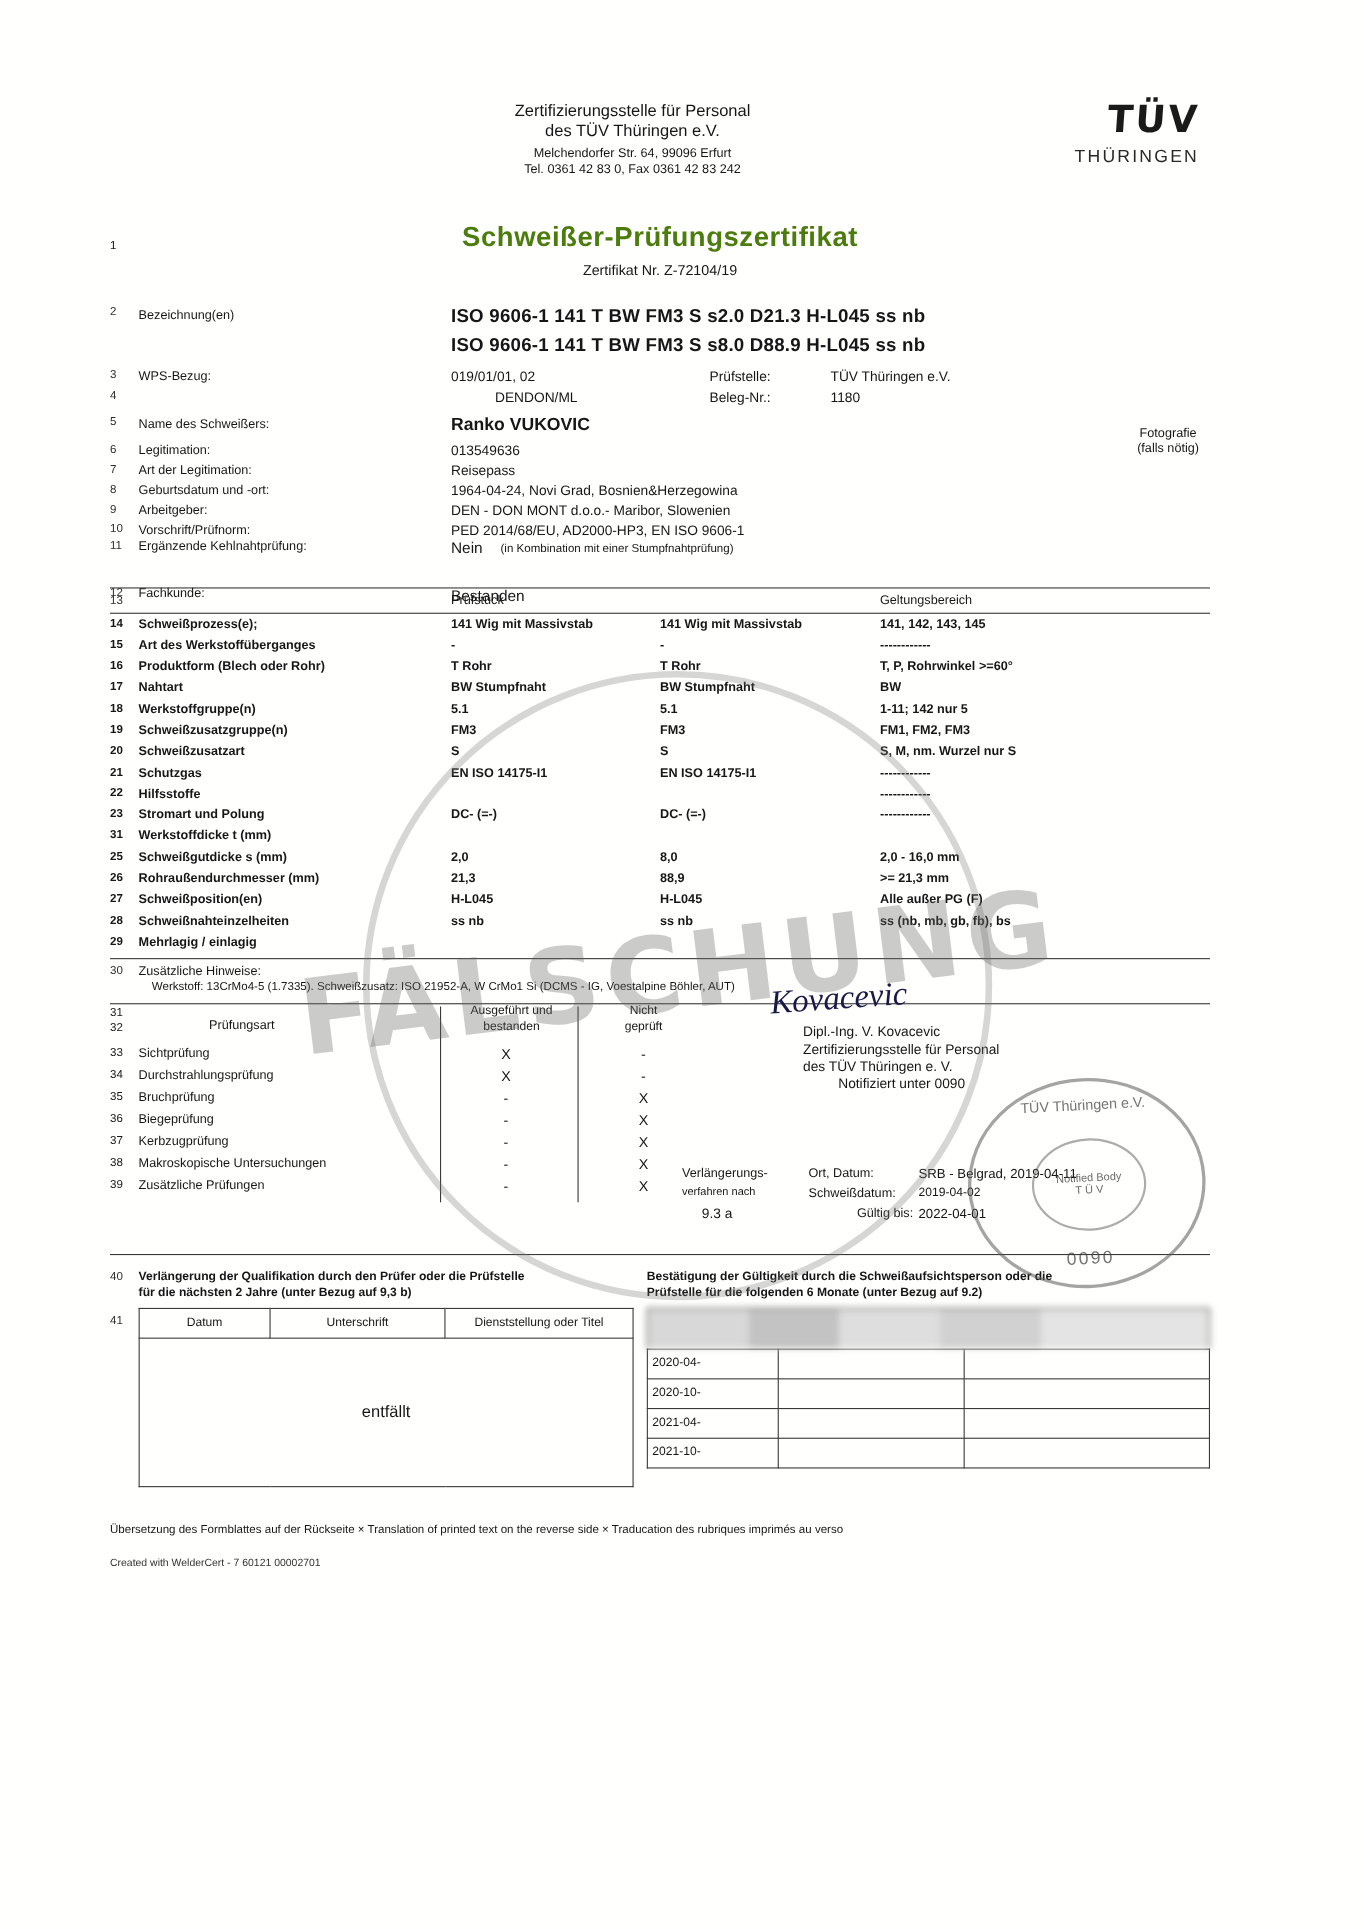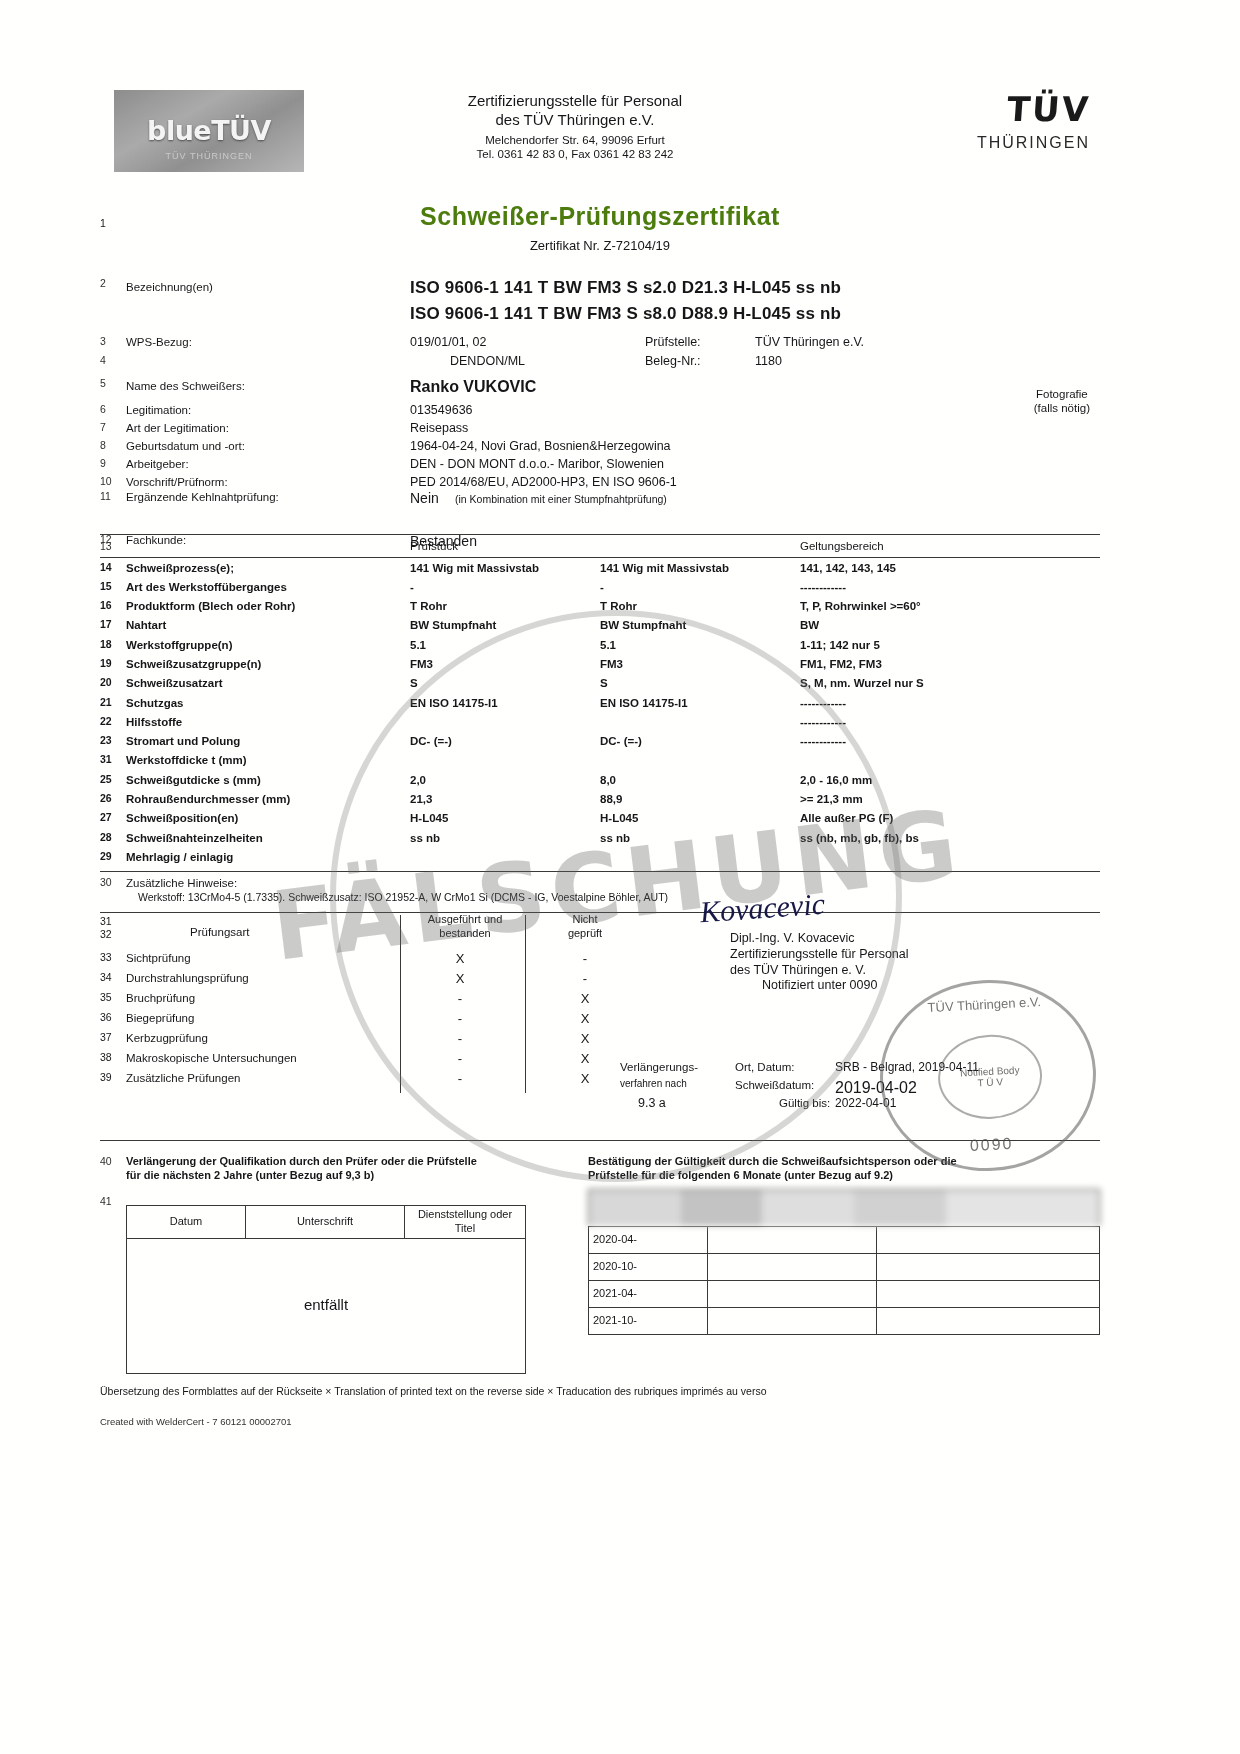--- a/index.html
+++ b/index.html
@@ -248,24 +248,20 @@
 </style>
 </head>
 <body>
 
 <div class="page">
   <div class="sheet"></div>
 
   <div class="doc">
 
     <div class="header">
-      <div class="logo-box">
-        <span class="logo-text">blueTÜV</span>
-        <span class="logo-sub">TÜV THÜRINGEN</span>
-      </div>
       <div class="head-center">
         <div class="l1">Zertifizierungsstelle für Personal</div>
         <div class="l2">des TÜV Thüringen e.V.</div>
         <div class="l3">Melchendorfer Str. 64, 99096 Erfurt</div>
         <div class="l4">Tel. 0361 42 83 0, Fax 0361 42 83 242</div>
       </div>
       <div class="tuv-right">
         <div class="big">TÜV</div>
         <div class="small">THÜRINGEN</div>
       </div>
@@ -559,21 +555,21 @@
 
       <div style="position:absolute;left:520px;top:145px;width:480px;">
         <div style="position:relative;height:18px;">
           <span style="position:absolute;left:0;font-size:11.5px;">Verlängerungs-</span>
           <span style="position:absolute;left:115px;font-size:11.5px;">Ort, Datum:</span>
           <span style="position:absolute;left:215px;font-size:12px;">SRB - Belgrad, 2019-04-11</span>
         </div>
         <div style="position:relative;height:18px;">
           <span style="position:absolute;left:0;font-size:10px;">verfahren nach</span>
           <span style="position:absolute;left:115px;font-size:11.5px;">Schweißdatum:</span>
-          <span style="position:absolute;left:215px;font-size:16px;">2019-04-02</span>
+          <span style="position:absolute;left:215px;font-size:11px;">2019-04-02</span>
         </div>
         <div style="position:relative;height:18px;">
           <span style="position:absolute;left:18px;font-size:12.5px;">9.3 a</span>
           <span style="position:absolute;left:115px;font-size:11.5px;margin-left:44px;">Gültig bis:</span>
           <span style="position:absolute;left:215px;font-size:12px;">2022-04-01</span>
         </div>
       </div>
     </div>
 
     <hr class="rule" style="margin-top:10px;">
@@ -583,21 +579,21 @@
         <span class="num">40</span>
         <span style="position:absolute;left:26px;top:0;font-size:11px;font-weight:bold;">Verlängerung der Qualifikation durch den Prüfer oder die Prüfstelle</span>
         <span style="position:absolute;left:26px;top:14px;font-size:11px;font-weight:bold;">für die nächsten 2 Jahre (unter Bezug auf 9,3 b)</span>
         <span style="position:absolute;left:488px;top:0;font-size:11px;font-weight:bold;">Bestätigung der Gültigkeit durch die Schweißaufsichtsperson oder die</span>
         <span style="position:absolute;left:488px;top:14px;font-size:11px;font-weight:bold;">Prüfstelle für die folgenden 6 Monate (unter Bezug auf 9.2)</span>
       </div>
 
       <div style="position:relative;">
         <span class="num" style="top:6px;">41</span>
 
-        <div style="position:absolute;left:26px;top:16px;width:400px;">
+        <div style="position:absolute;left:26px;top:0;width:450px;">
           <table class="btable">
             <tbody>
                 <tr>
               <th style="width:110px;">Datum</th>
               <th style="width:150px;">Unterschrift</th>
               <th>Dienststellung oder Titel</th>
             </tr>
             <tr>
               <td colspan="3" style="height:130px;text-align:center;vertical-align:middle;font-size:15px;">entfällt</td>
             </tr>

